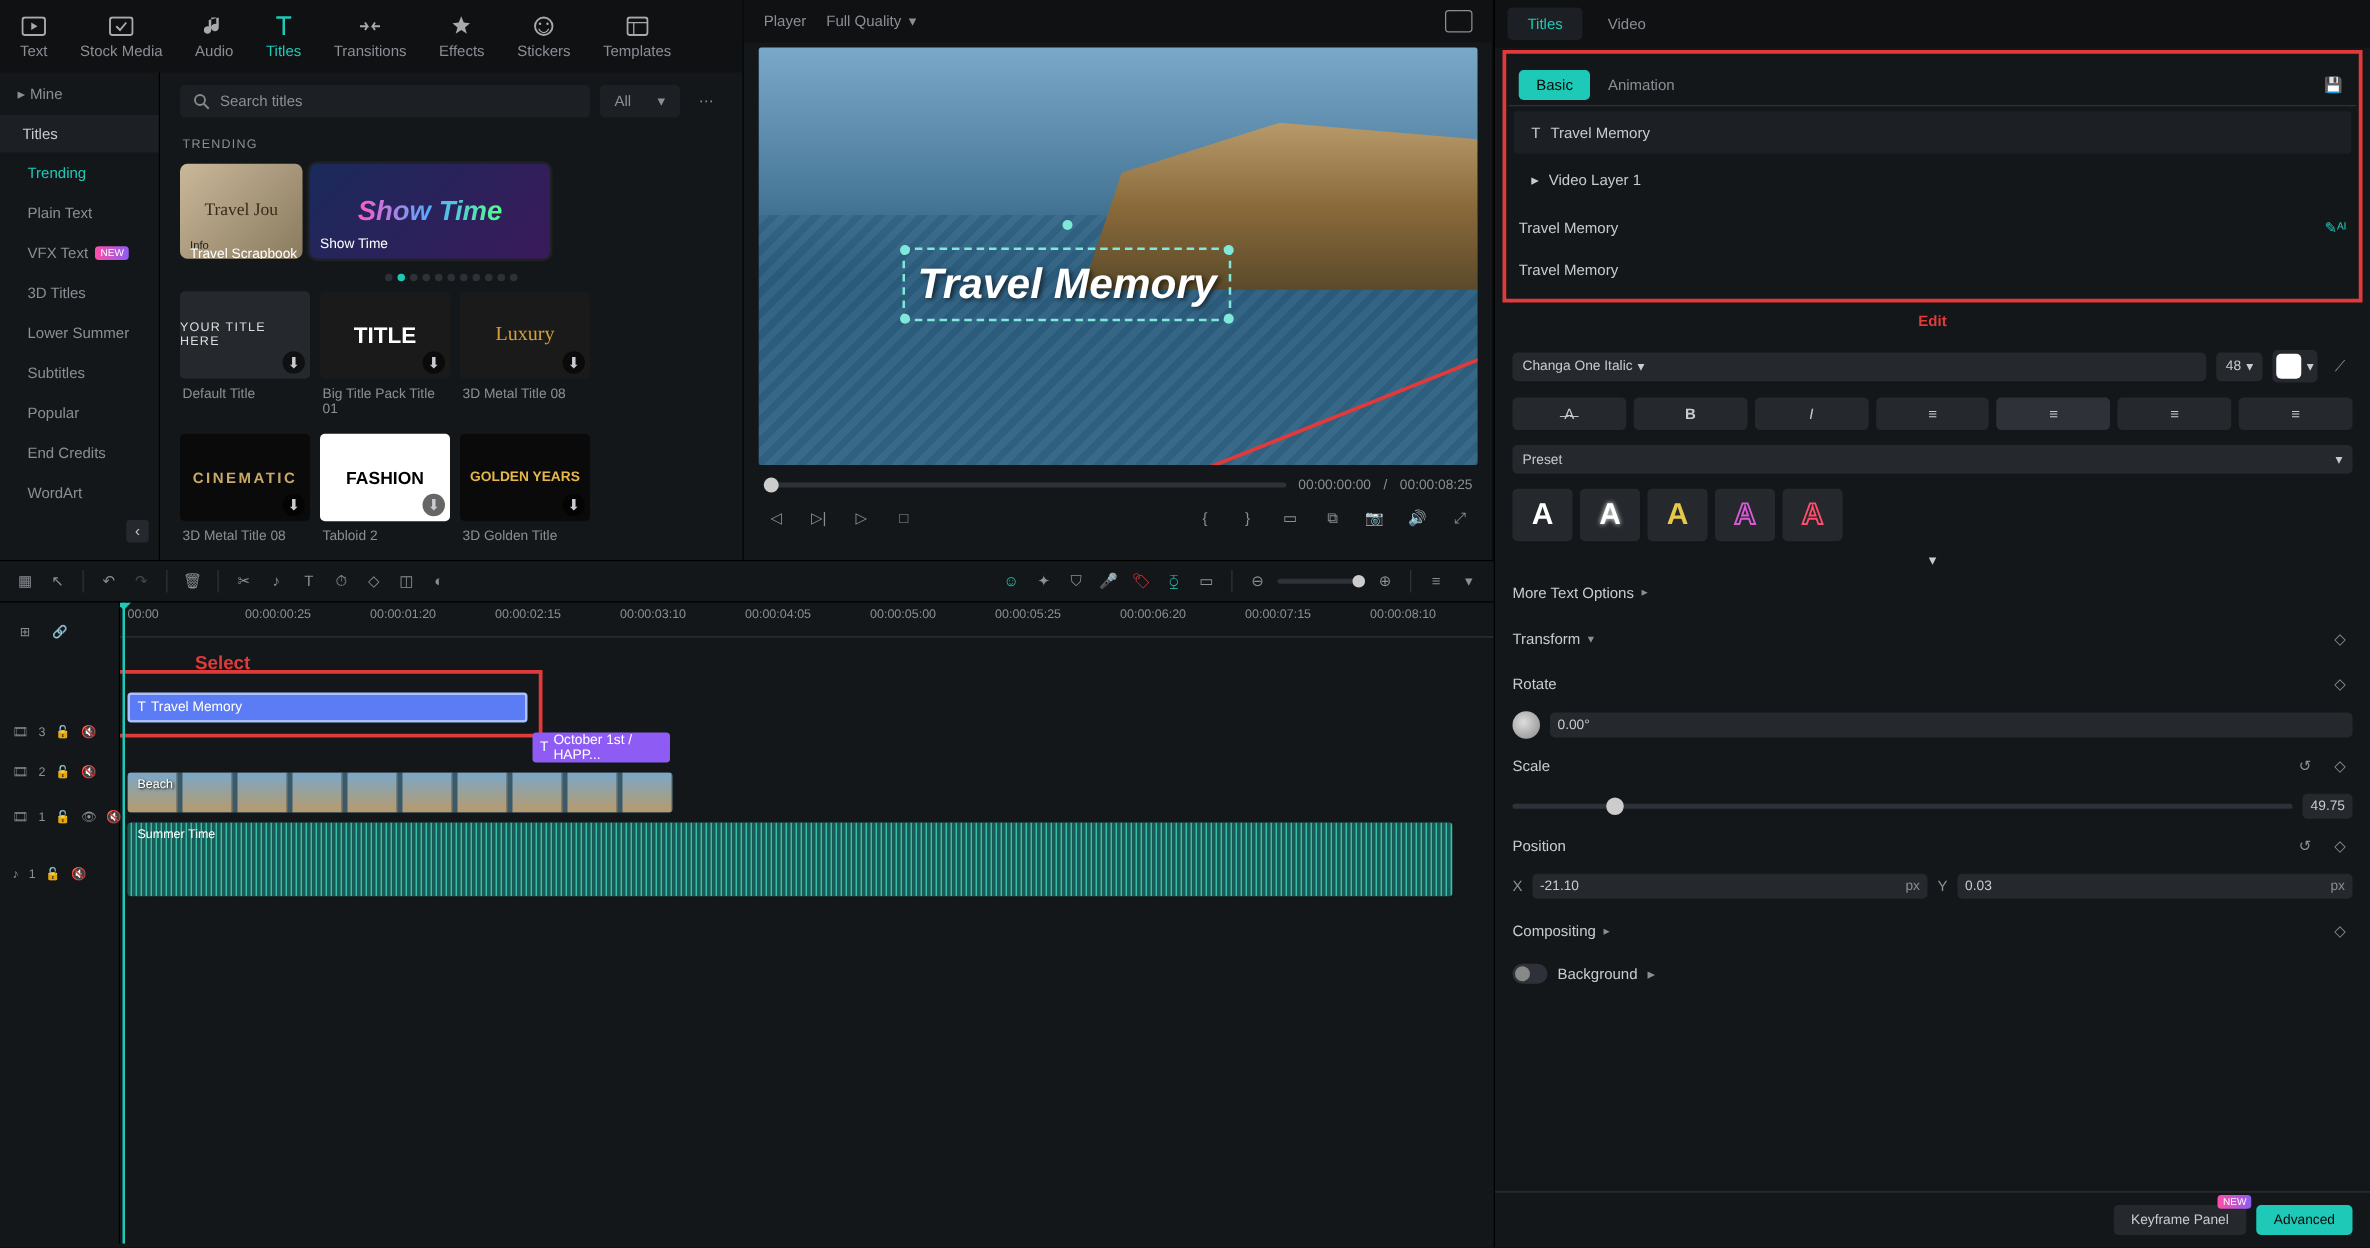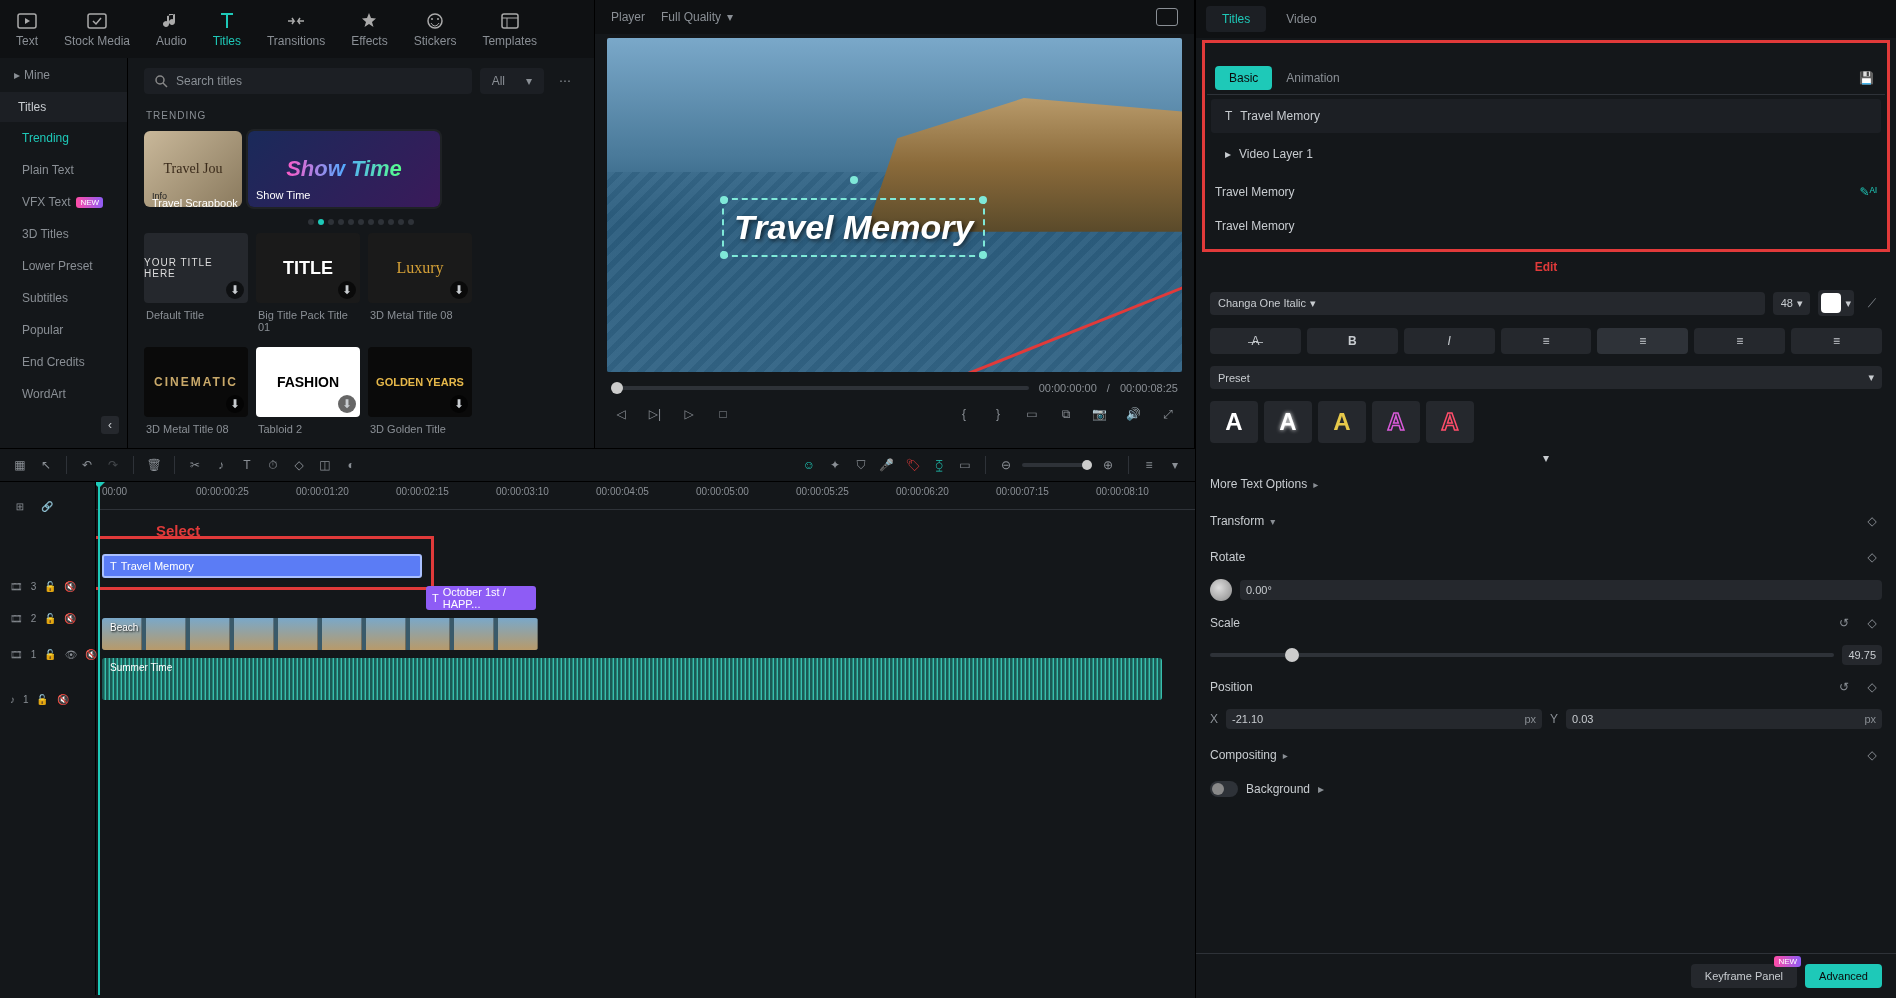--- a/index.html
+++ b/index.html
@@ -113,21 +113,21 @@
 .clip.aud{left:6px;width:1060px;background:#1a5a55}
 .clip.aud .wave{position:absolute;inset:0;background:repeating-linear-gradient(90deg,#1a5a55 0 2px,#2a8a7a 2px 3px,#3ac9b8 3px 4px);opacity:.9}
 .clip.aud .alabel{position:absolute;left:8px;top:4px;color:#fff;font-size:10px;z-index:2}
 .sel-box{position:absolute;border:3px solid var(--red);pointer-events:none}
 .sel-label{position:absolute;color:var(--red);font-weight:600}
 
 
 .rp-tabs{display:flex;gap:4px;padding:6px 10px;background:var(--bg0)}
 .rp-tabs .tab{padding:6px 16px;border-radius:4px;color:var(--text-dim);cursor:pointer}
 .rp-tabs .tab.active{background:var(--bg2);color:var(--accent)}
-.rp-redbox{margin:2px 6px;border:3px solid var(--red);padding:19px 2px 6px}
+.rp-redbox{margin:2px 6px;border:3px solid var(--red);padding:9px 2px 6px}
 .rp-subtabs{display:flex;align-items:center;padding:4px 8px;border-bottom:1px solid var(--bg4)}
 .rp-subtabs .st{padding:5px 14px;color:var(--text-dim)}
 .rp-subtabs .st.active{background:var(--accent);color:#0a0a0a;border-radius:4px}
 .rp-subtabs .sp{flex:1}
 .layer{display:flex;align-items:center;gap:8px;padding:10px 14px;background:var(--bg2);margin:4px 4px;border-radius:3px}
 .group-head{display:flex;align-items:center;justify-content:space-between;padding:10px 8px;color:var(--text)}
 .text-input{padding:10px 8px;color:var(--text)}
 .edit-label{color:var(--red);font-weight:600;padding:6px 0 4px 0;text-align:center}
 .rp-section{padding:6px 14px}
 .ctrl-row{display:flex;align-items:center;gap:8px;padding:6px 0}
@@ -245,21 +245,21 @@
             <span>Plain Text</span>
           </div>
       <div class="item">
             <span>VFX Text</span>
             <span class="badge-new">NEW</span>
           </div>
       <div class="item">
             <span>3D Titles</span>
           </div>
       <div class="item">
-            <span>Lower Preset</span>
+            <span>Lower Summer</span>
           </div>
       <div class="item">
             <span>Subtitles</span>
           </div>
       <div class="item">
             <span>Popular</span>
           </div>
       <div class="item">
             <span>End Credits</span>
           </div>
@@ -522,21 +522,21 @@
               <div class="fr"></div>
               <div class="fr"></div>
               <div class="fr"></div>
               <div class="fr"></div>
               <div class="fr"></div>
           <span class="vlabel">Beach</span>
         </div>
       </div>
 
       <div class="track" style="height:50px">
-        <div class="clip aud" style="height:42px">
+        <div class="clip aud" style="height:59px">
           <div class="wave"></div>
           <span class="alabel">Summer Time</span>
         </div>
       </div>
     </div>
   </div>
 </div>
 
 <div class="panel-right">
   <div class="rp-tabs">

